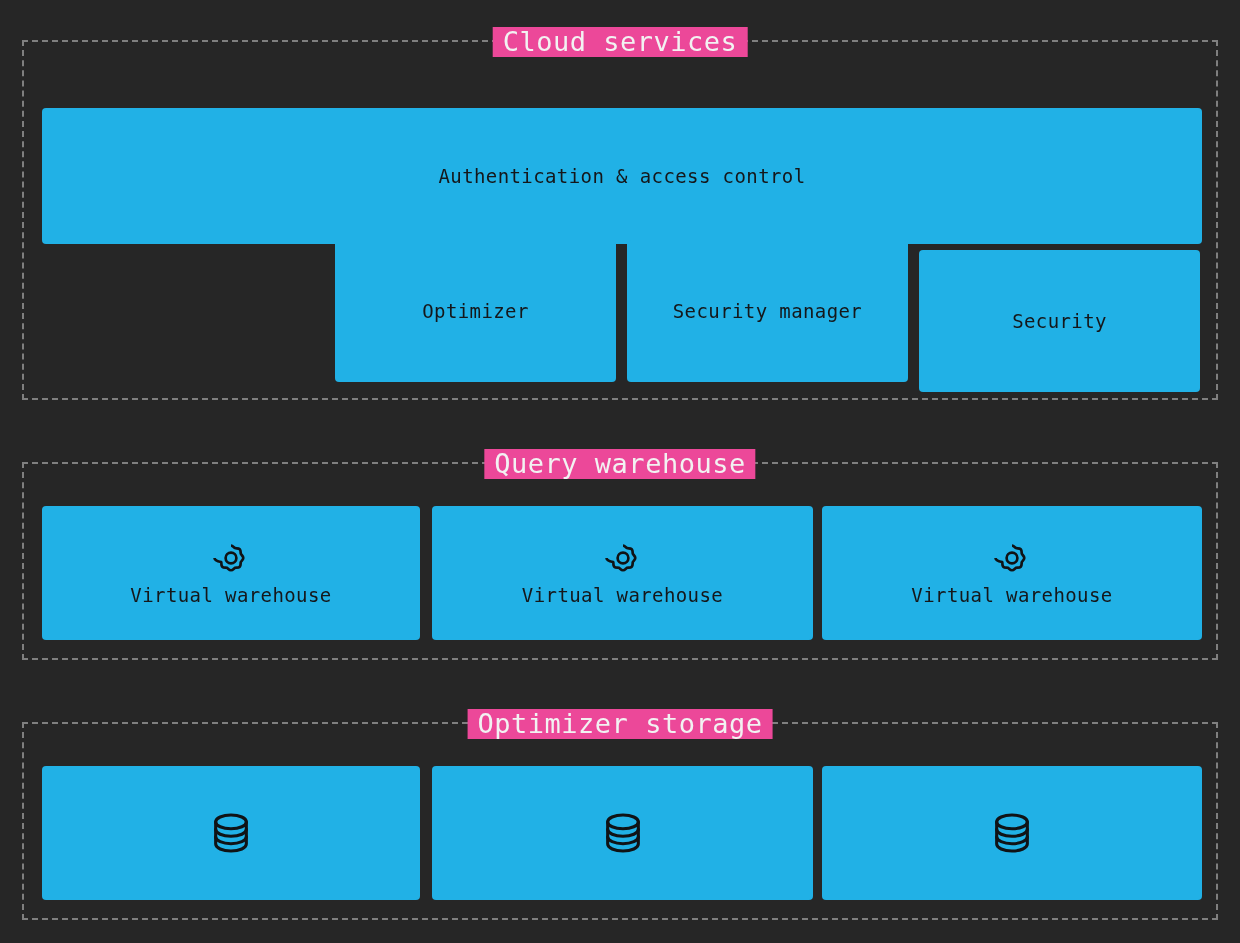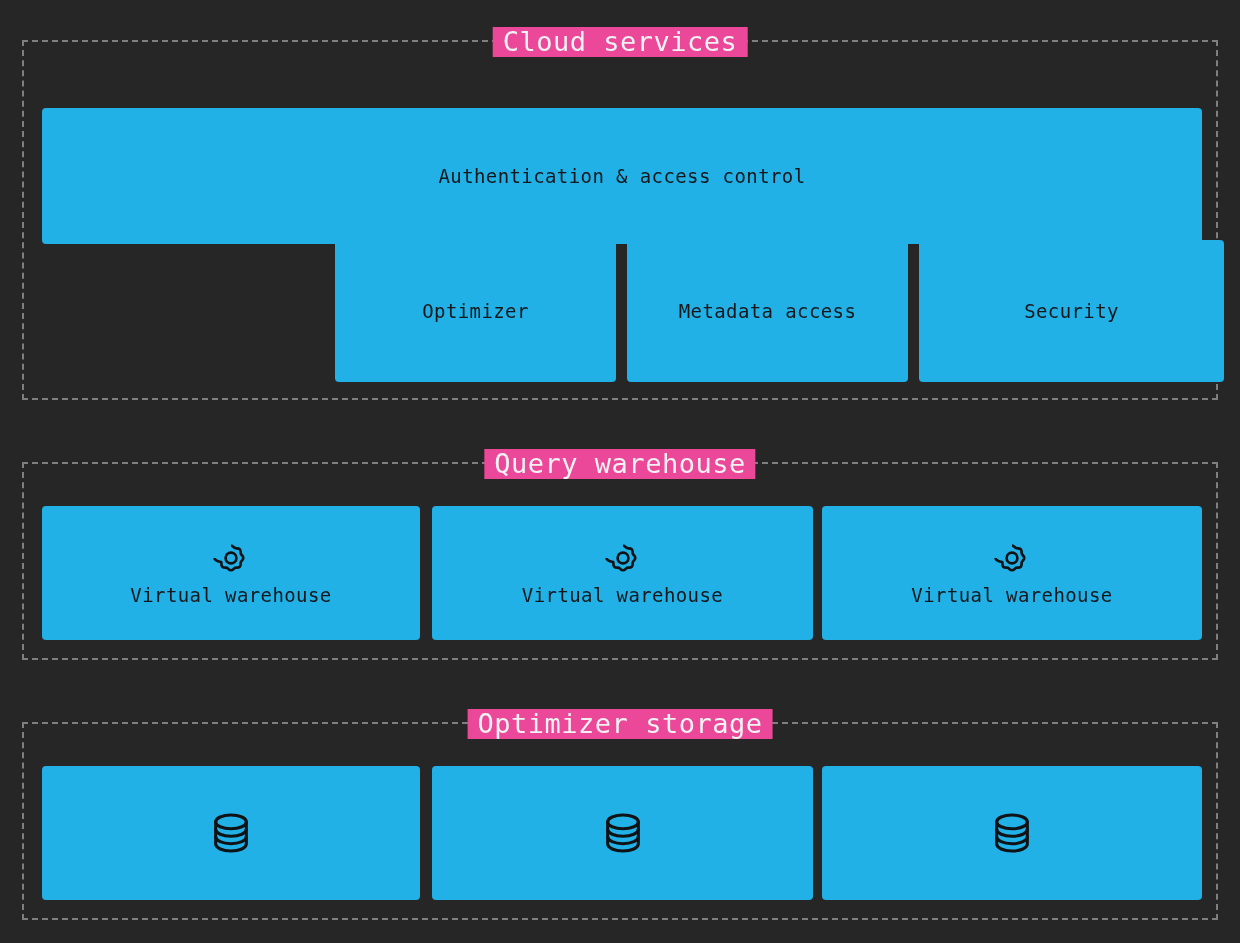--- a/index.html
+++ b/index.html
@@ -82,21 +82,21 @@
   }
 
   .node-icon svg { display: block; }
 
   
   #group-cloud      { left: 22px;  top: 40px;  width: 1196px; height: 360px; }
   #node-auth        { left: 18px;  top: 42px;  width: 1160px; height: 136px; margin-top: 24px; }
   #node-infra       { left: 18px;  top: 198px; width: 281px;  height: 142px; }
   #node-optimizer   { left: 311px; top: 198px; width: 281px;  height: 142px; }
   #node-metadata    { left: 603px; top: 198px; width: 281px;  height: 142px; }
-  #node-security    { left: 895px; top: 198px; width: 305px;  height: 142px; }
+  #node-security    { left: 895px; top: 208px; width: 281px;  height: 142px; }
 
   
   #group-query      { left: 22px;  top: 462px; width: 1196px; height: 198px; }
   #node-vw-1        { left: 18px;  top: 42px;  width: 378px;  height: 134px; }
   #node-vw-2        { left: 408px; top: 42px;  width: 381px;  height: 134px; }
   #node-vw-3        { left: 798px; top: 42px;  width: 380px;  height: 134px; }
 
   
   #group-storage    { left: 22px;  top: 722px; width: 1196px; height: 198px; }
   #node-db-1        { left: 18px;  top: 42px;  width: 378px;  height: 134px; }
@@ -118,21 +118,21 @@
       <div class="node" id="node-auth">
         <span class="node-label">Authentication &amp; access control</span>
       </div>
 
 
       <div class="node" id="node-optimizer">
         <span class="node-label">Optimizer</span>
       </div>
 
       <div class="node" id="node-metadata">
-        <span class="node-label">Metadata access</span>
+        <span class="node-label">Security manager</span>
       </div>
 
       <div class="node" id="node-security">
         <span class="node-label">Security</span>
       </div>
 
     </div>
   </div>
 
   <div class="group" id="group-query">

